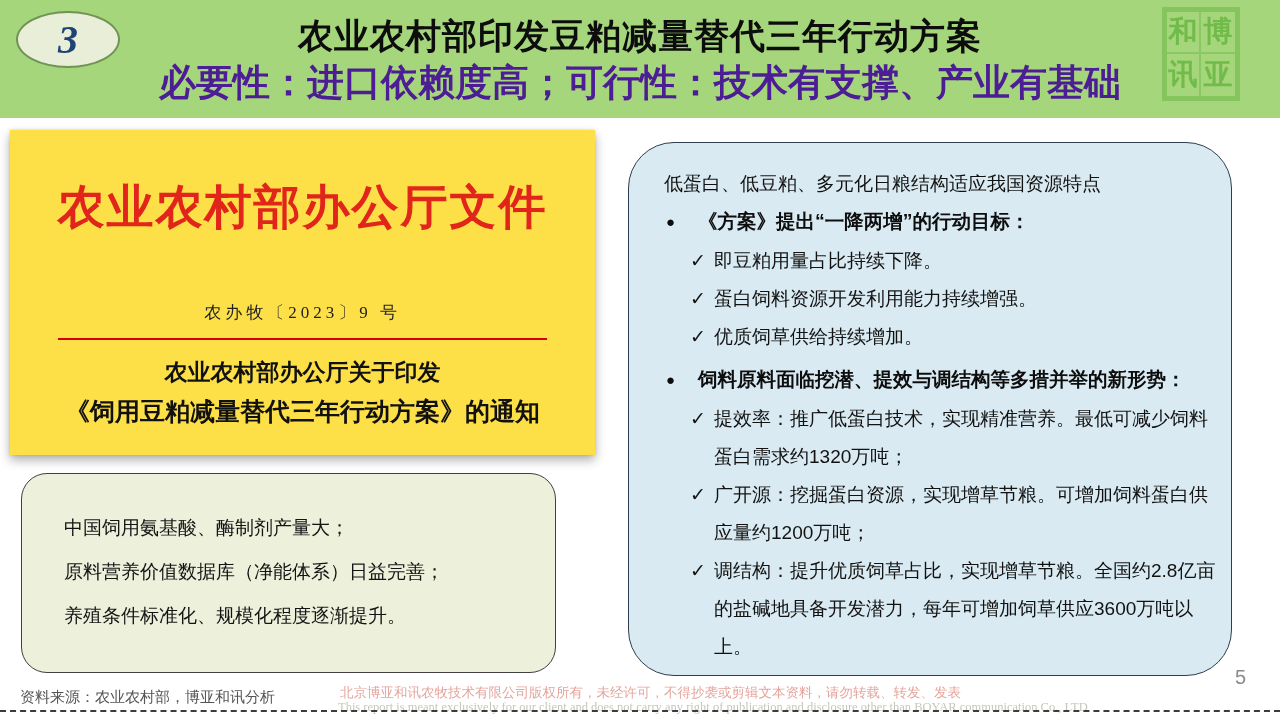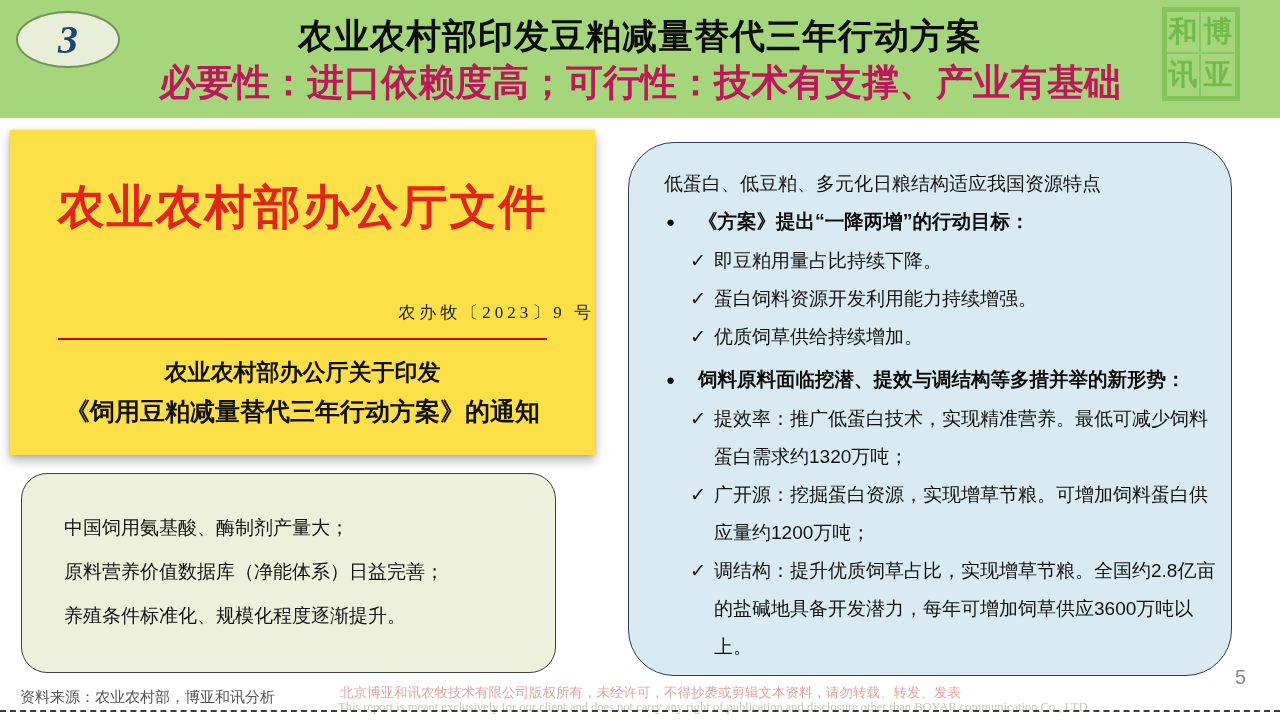--- a/index.html
+++ b/index.html
@@ -19,21 +19,21 @@
     display: flex; align-items: center; justify-content: center;
     font-family: "Liberation Serif", serif; font-style: italic; font-weight: bold;
     font-size: 40px; color: #1e4476;
   }
   .header-titles {
     position: absolute; left: 0; top: 0; width: 1280px; height: 118px;
     display: flex; flex-direction: column; align-items: center; justify-content: center;
     padding-top: 2px;
   }
   .title-line1 { font-size: 35px; font-weight: bold; color: #0d0d0d; line-height: 46px; letter-spacing: 1px; }
-  .title-line2 { font-size: 37px; font-weight: bold; color: #be185d; line-height: 48px; text-align: center; }
+  .title-line2 { font-size: 37px; font-weight: bold; color: #4c1d95; line-height: 48px; text-align: center; }
   .seal {
     position: absolute; right: 40px; top: 7px; width: 78px; height: 94px;
     border: 5px solid rgba(105, 185, 70, 0.55);
     display: grid; grid-template-columns: 1fr 1fr; grid-template-rows: 1fr 1fr;
   }
   .seal span {
     display: flex; align-items: center; justify-content: center;
     font-size: 29px; font-weight: bold; color: rgba(100, 180, 62, 0.8);
   }
   .seal span:nth-child(1) { border-right: 2px solid rgba(105,185,70,0.45); border-bottom: 2px solid rgba(105,185,70,0.45); }
@@ -47,21 +47,21 @@
     text-align: center;
   }
   .doc-title {
     margin-top: 46px;
     font-family: "Liberation Serif", serif; font-weight: bold;
     font-size: 47px; color: #e1251b; letter-spacing: 2px;
   }
   .doc-number {
     margin-top: 62px;
     font-family: "Liberation Serif", serif;
-    font-size: 17px; color: #222222; letter-spacing: 4px; text-align: right;
+    font-size: 17px; color: #222222; letter-spacing: 4px;
   }
   .doc-redline {
     margin: 14px 48px 0 48px; height: 2px; background: #d40000;
   }
   .doc-notice1 {
     margin-top: 17px;
     font-family: "Liberation Serif", serif; font-weight: bold;
     font-size: 23px; color: #111111; text-align: center;
   }
   .doc-notice2 {

